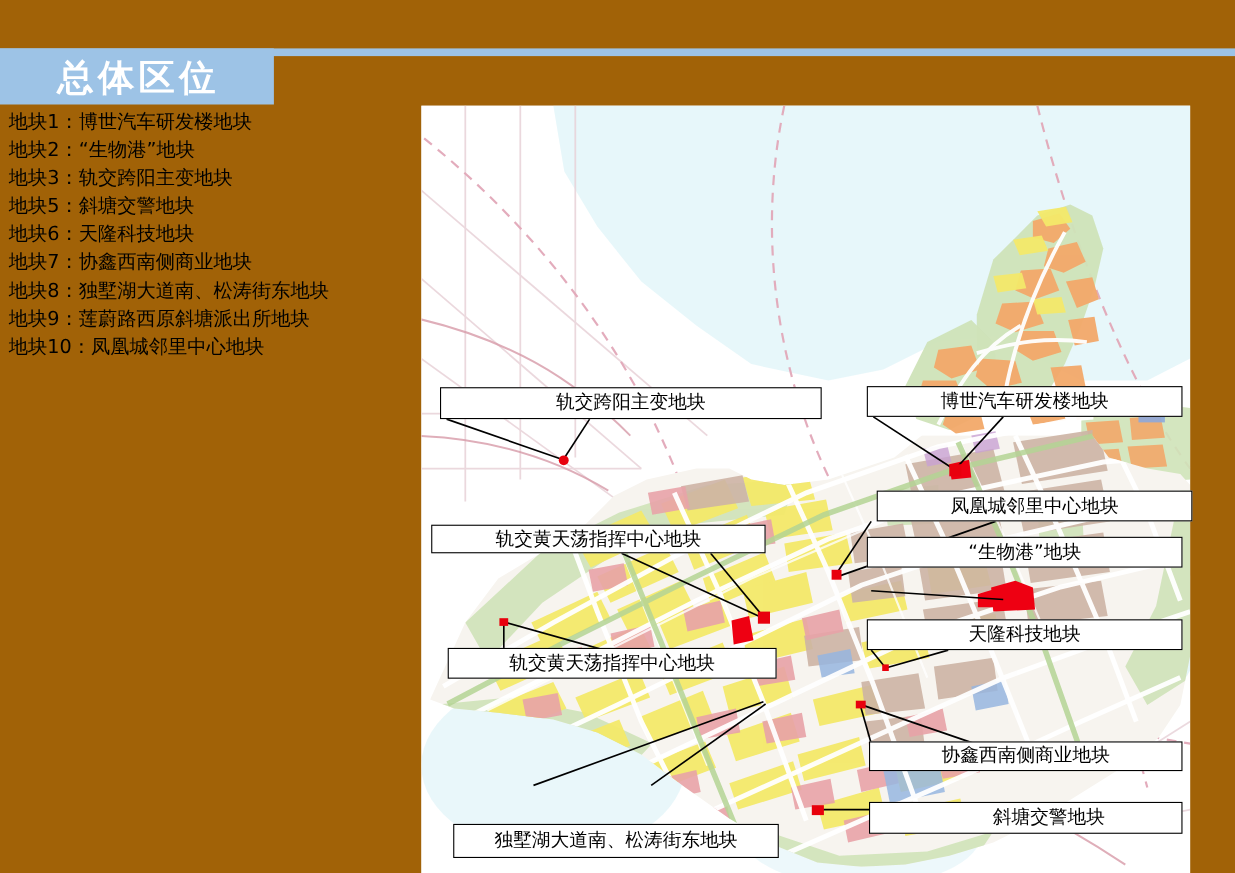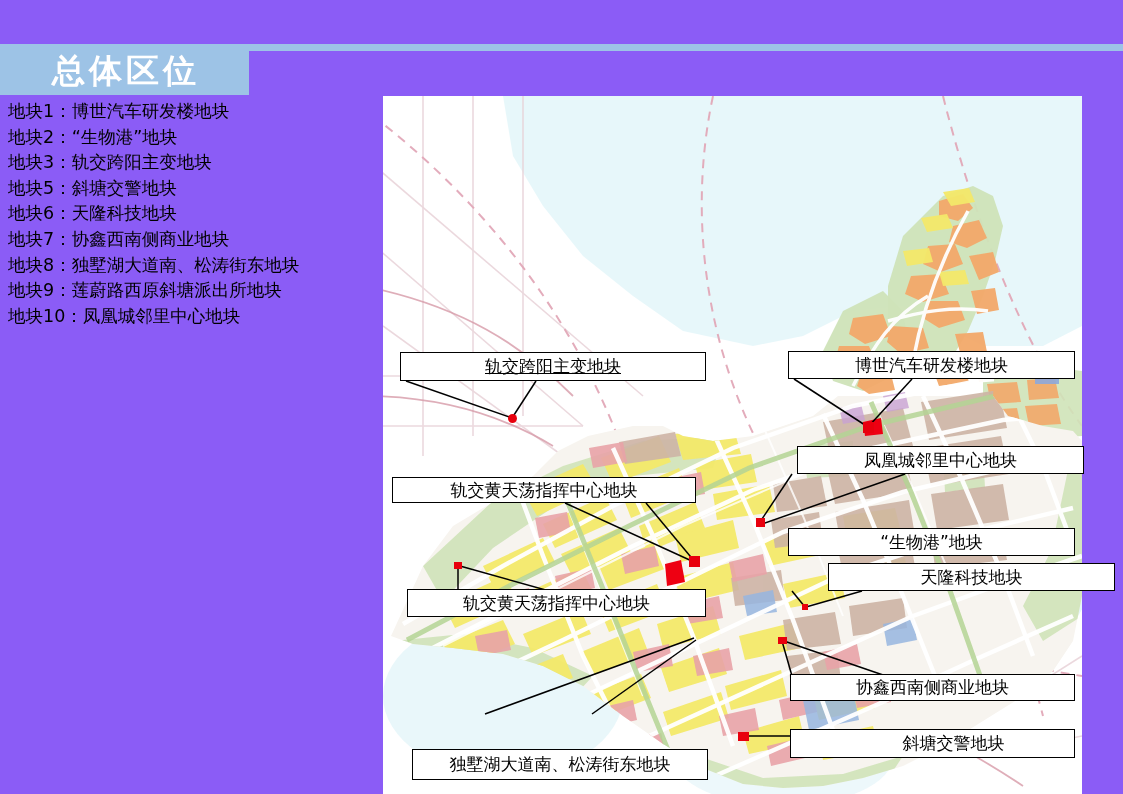--- a/index.html
+++ b/index.html
@@ -1,21 +1,21 @@
 <!DOCTYPE html>
 <html><head>
 <meta charset="utf-8">
 <style>
   html,body{margin:0;padding:0;}
   body{
     width:1123px;height:794px;background:#ffffff;
     font-family:"DejaVu Sans","Liberation Sans",sans-serif;
     overflow:hidden;position:relative;
   }
-  #stage{position:absolute;left:0;top:0;width:1123px;height:794px;background:#8b5cf6;}
+  #stage{position:absolute;left:0;top:0;width:1123px;height:794px;background:#a16207;}
 
   
   .top-rule{position:absolute;left:0;top:44px;width:1123px;height:7px;background:#9dc3e6;}
   .title-block{position:absolute;left:0;top:44px;width:249px;height:51px;background:#9dc3e6;}
   .title-text{
     position:absolute;left:52px;top:49px;width:200px;height:44px;
     color:#ffffff;font-size:33px;font-weight:bold;letter-spacing:4px;
     line-height:44px;white-space:nowrap;
   }
 
@@ -333,31 +333,31 @@
       <path d="M792,676 L782,641"></path>
       <path d="M886,676 L784,641"></path>
 
       <path d="M485,714 L694,638"></path>
       <path d="M592,714 L696,640"></path>
 
       <path d="M792,736 L745,736"></path>
     </g>
   </svg>
 
-  <div class="callout" style="left:400px;top:352px;width:306px;height:29px;text-decoration:underline;">轨交跨阳主变地块</div>
+  <div class="callout" style="left:400px;top:352px;width:347px;height:29px;">轨交跨阳主变地块</div>
 
   <div class="callout" style="left:788px;top:351px;width:287px;height:28px;text-align:right;">博世汽车研发楼地块</div>
 
   <div class="callout" style="left:797px;top:446px;width:287px;height:28px;">凤凰城邻里中心地块</div>
 
   <div class="callout" style="left:392px;top:477px;width:304px;height:26px;">轨交黄天荡指挥中心地块</div>
 
-  <div class="callout" style="left:788px;top:528px;width:287px;height:28px;">“生物港”地块</div>
-
-  <div class="callout" style="left:788px;top:563px;width:287px;height:28px;margin-left:40px;">天隆科技地块</div>
+  <div class="callout" style="left:788px;top:488px;width:287px;height:28px;">“生物港”地块</div>
+
+  <div class="callout" style="left:788px;top:563px;width:287px;height:28px;">天隆科技地块</div>
 
   <div class="callout" style="left:407px;top:589px;width:299px;height:28px;">轨交黄天荡指挥中心地块</div>
 
   <div class="callout" style="left:790px;top:674px;width:285px;height:27px;">协鑫西南侧商业地块</div>
 
   <div class="callout" style="left:412px;top:713px;width:296px;height:31px;margin-top:36px;">独墅湖大道南、松涛街东地块</div>
 
   <div class="callout" style="left:790px;top:729px;width:285px;height:29px;padding-left:42px;">斜塘交警地块</div>
 
   <div class="marker dot" style="left:508px;top:414px;width:9px;height:9px;"></div>

